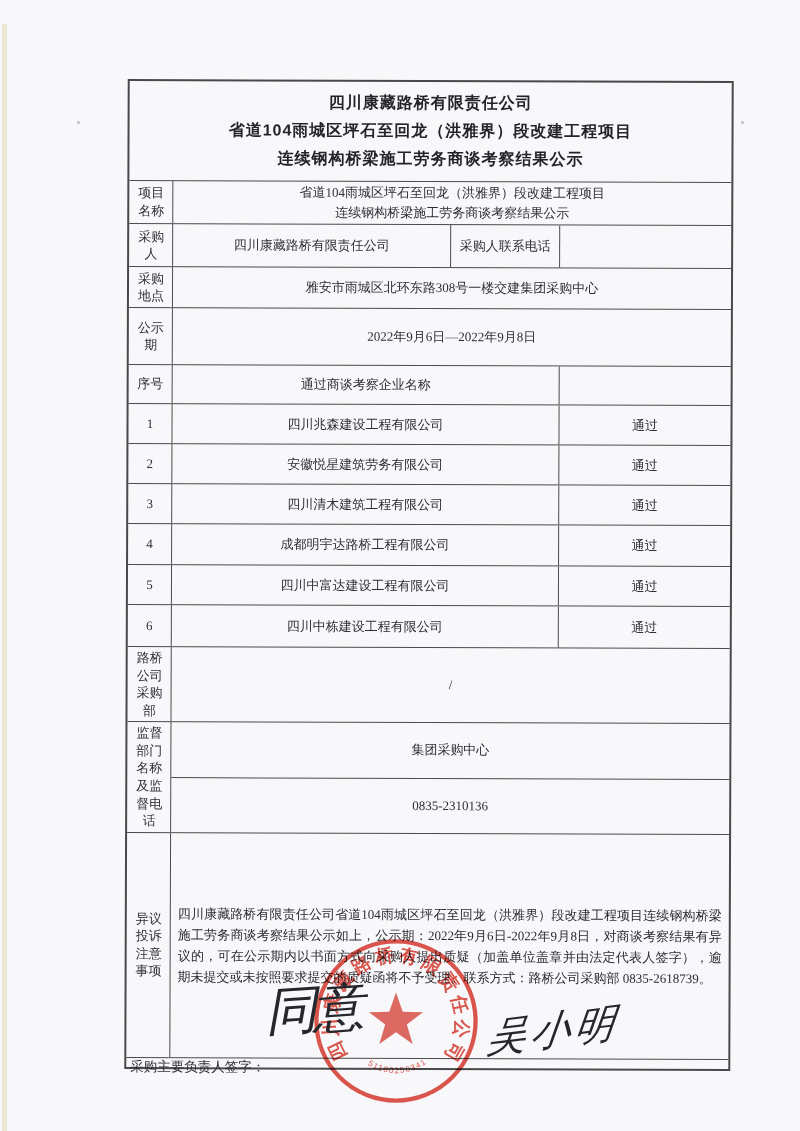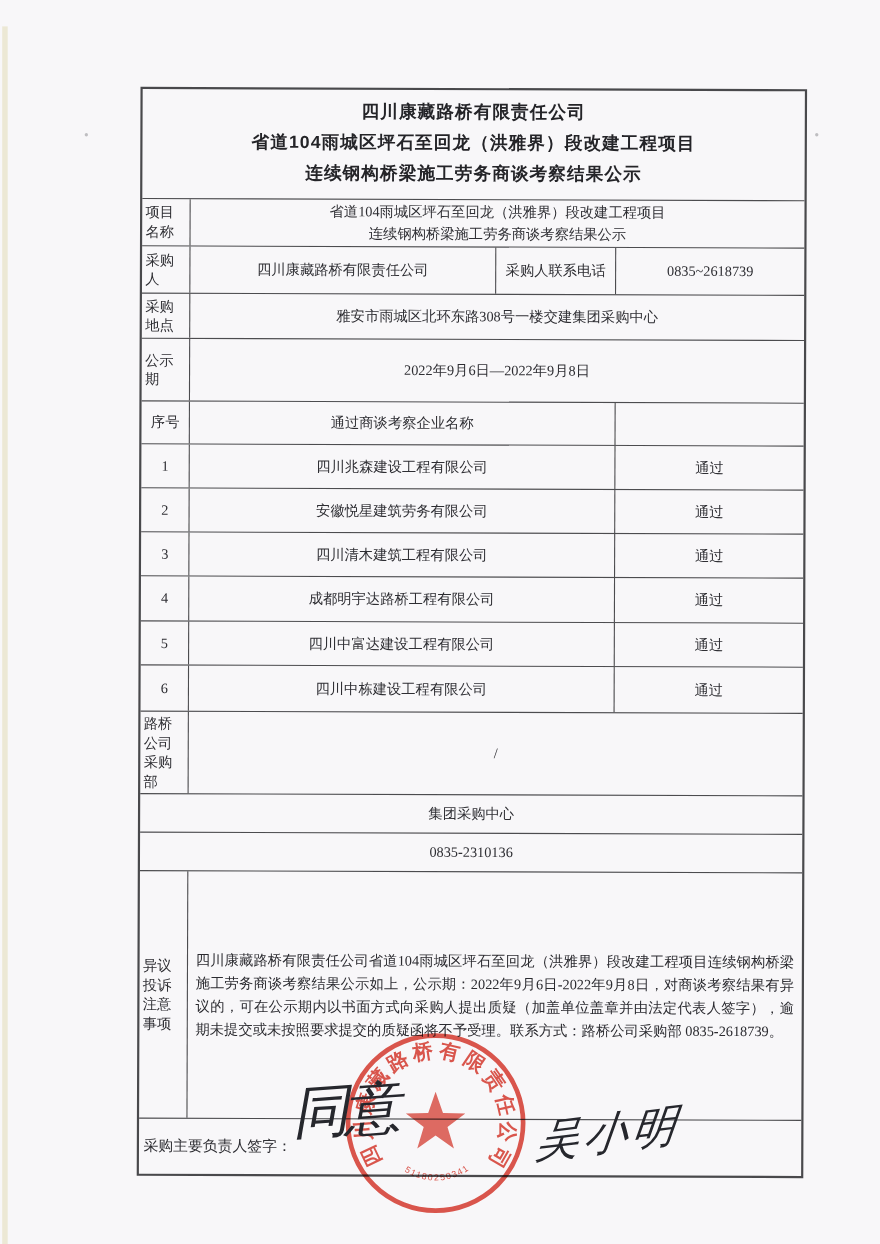--- a/index.html
+++ b/index.html
@@ -45,21 +45,21 @@
   .h-sup   { flex:0 0 70px; }
   .h-obj   { flex:0 0 225px; }
   .h-sign  { flex:1; }
 
   .cell {
     display:flex; align-items:center; justify-content:center;
     text-align:center; font-size:13px; line-height:1.4;
   }
   .br { border-right:1.5px solid #4c4c4f; }
   .label-cell {
-    flex:0 0 44px; justify-content:flex-start; text-align:left;
+    flex:0 0 44px; justify-content:flex-start; text-align:center;
     padding:2px 2px 2px 3px; word-break:break-all; font-size:13px;
     line-height:1.35;
   }
   .flex1 { flex:1; }
   .w-purchval { flex:0 0 278px; }
   .w-plabel   { flex:0 0 109px; padding:12px 4px; }
   .w-no       { flex:0 0 44px; }
   .w-company  { flex:0 0 387px; }
 
   .title-block {
@@ -123,21 +123,20 @@
       <div class="cell two-line flex1">
         <div>省道104雨城区坪石至回龙（洪雅界）段改建工程项目</div>
         <div>连续钢构桥梁施工劳务商谈考察结果公示</div>
       </div>
     </div>
 
     <div class="row h-purch">
       <div class="cell label-cell br">采购人</div>
       <div class="cell w-purchval br">四川康藏路桥有限责任公司</div>
       <div class="cell w-plabel br">采购人联系电话</div>
-      <div class="cell flex1">0835~2618739</div>
     </div>
 
     <div class="row h-loc">
       <div class="cell label-cell br">采购地点</div>
       <div class="cell flex1">雅安市雨城区北环东路308号一楼交建集团采购中心</div>
     </div>
 
     <div class="row h-period">
       <div class="cell label-cell br">公示期</div>
       <div class="cell flex1">2022年9月6日—2022年9月8日</div>
@@ -178,20 +177,21 @@
       <div class="cell w-company br">四川中栋建设工程有限公司</div>
       <div class="cell flex1">通过</div>
     </div>
 
     <div class="row h-other">
       <div class="cell label-cell br">路桥公司采购部</div>
       <div class="cell flex1">/</div>
     </div>
 
     <div class="row h-sup">
+      <div class="cell label-cell br">监督部门名称及监督电话</div>
       <div class="sup-values">
         <div class="sup-cell bb">集团采购中心</div>
         <div class="sup-cell">0835-2310136</div>
       </div>
     </div>
 
     <div class="row h-obj">
       <div class="cell label-cell br">异议投诉注意事项</div>
       <div class="obj-cell">
         <div class="obj-text">四川康藏路桥有限责任公司省道104雨城区坪石至回龙（洪雅界）段改建工程项目连续钢构桥梁施工劳务商谈考察结果公示如上，公示期：2022年9月6日-2022年9月8日，对商谈考察结果有异议的，可在公示期内以书面方式向采购人提出质疑（加盖单位盖章并由法定代表人签字），逾期未提交或未按照要求提交的质疑函将不予受理。联系方式：路桥公司采购部 0835-2618739。</div>

